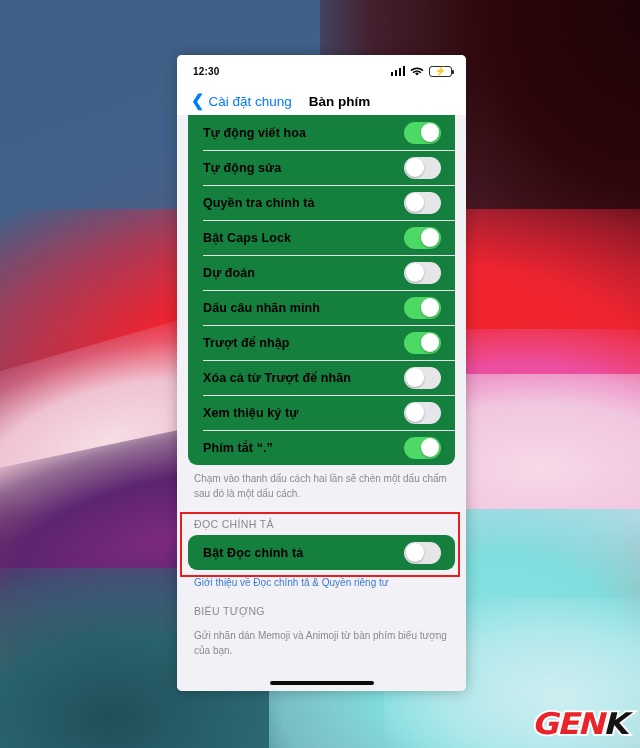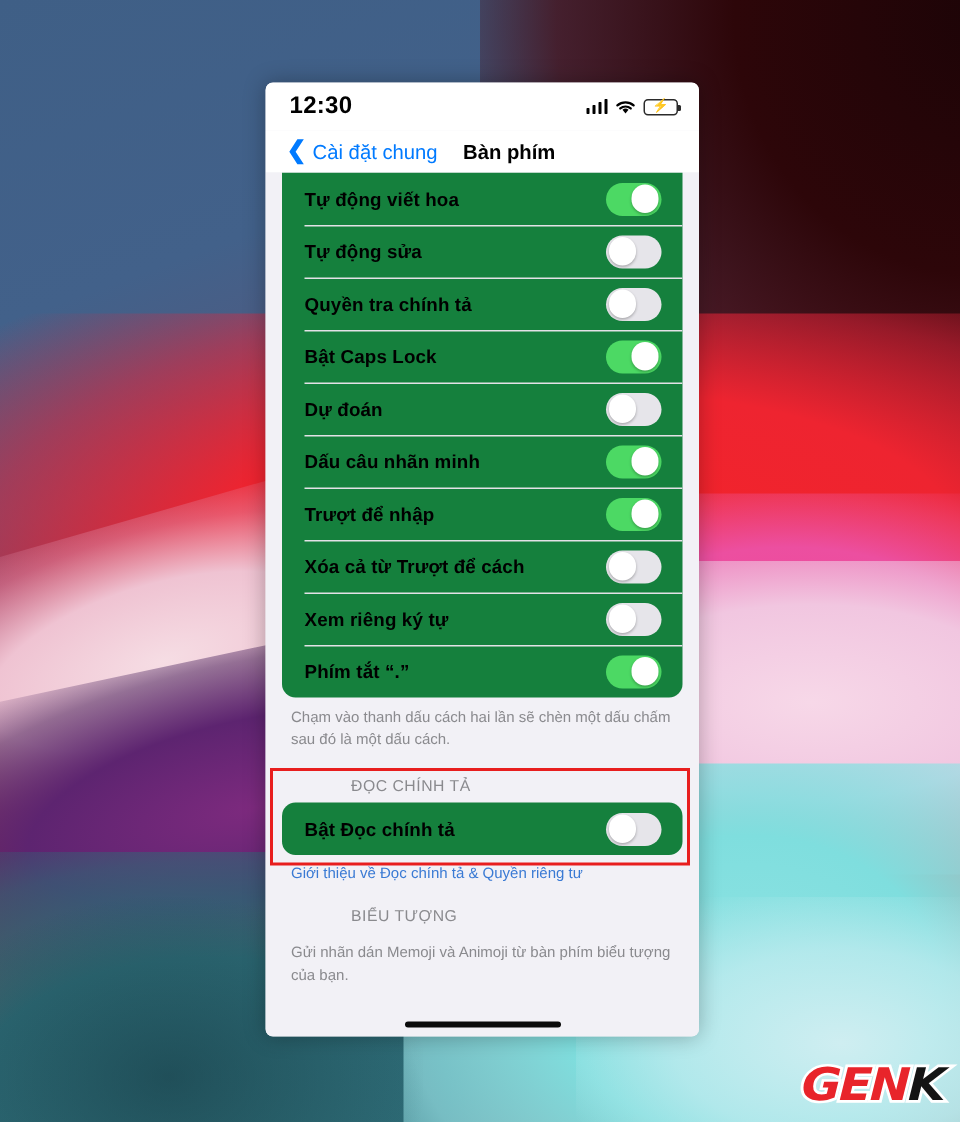--- a/index.html
+++ b/index.html
@@ -73,21 +73,21 @@
     box-shadow:0 0 14px rgba(0,0,0,0.28);
   }
 
   
   .statusbar {
     height:32px;
     background:#ffffff;
     display:flex; align-items:center;
     padding:0 14px 0 16px;
   }
-  .clock { font-size:16px; font-weight:bold; color:#000; letter-spacing:0.2px; }
+  .clock { font-size:10px; font-weight:bold; color:#000; letter-spacing:0.2px; }
   .status-right { margin-left:auto; display:flex; align-items:center; gap:5px; }
   .bars { display:flex; align-items:flex-end; gap:1.5px; height:10px; }
   .bars i { display:block; width:2.5px; background:#000; border-radius:0.5px; }
   .bars i:nth-child(1){height:4px}
   .bars i:nth-child(2){height:6px}
   .bars i:nth-child(3){height:8px}
   .bars i:nth-child(4){height:10px}
   .wifi svg { display:block; }
   .battery { position:relative; width:23px; height:11px; border:1.2px solid #2b2b2b; border-radius:3px; padding:1px; }
   .battery::after { content:""; position:absolute; right:-3px; top:3.2px; width:1.8px; height:4px; background:#2b2b2b; border-radius:0 1px 1px 0; }
@@ -148,21 +148,20 @@
   .footnote {
     font-size:10px; color:#8a8a8e;
     line-height:1.45;
     padding:7px 17px 0 17px;
   }
   .section-head {
     font-size:10.5px; color:#8a8a8e;
     letter-spacing:0.35px;
     padding:17px 17px 5px 17px;
     text-transform:uppercase;
-    margin-left:40px;
   }
   .link-note {
     font-size:10px; color:#3a7ad4;
     padding:7px 16px 0 17px;
     cursor:pointer;
   }
 
   .home-indicator {
     position:absolute; bottom:6px; left:50%;
     transform:translateX(-50%);
@@ -301,28 +300,28 @@
       </div>
 
       <div class="row">
         <span class="row-label">Trượt để nhập</span>
         <span class="toggle on">
             <span class="knob"></span>
           </span>
       </div>
 
       <div class="row">
-        <span class="row-label">Xóa cả từ Trượt để cách</span>
-        <span class="toggle off">
-            <span class="knob"></span>
-          </span>
-      </div>
-
-      <div class="row">
-        <span class="row-label">Xem riêng ký tự</span>
+        <span class="row-label">Xóa cả từ Trượt để nhãn</span>
+        <span class="toggle off">
+            <span class="knob"></span>
+          </span>
+      </div>
+
+      <div class="row">
+        <span class="row-label">Xem thiệu ký tự</span>
         <span class="toggle off">
             <span class="knob"></span>
           </span>
       </div>
 
       <div class="row">
         <span class="row-label">Phím tắt “.”</span>
         <span class="toggle on">
             <span class="knob"></span>
           </span>

